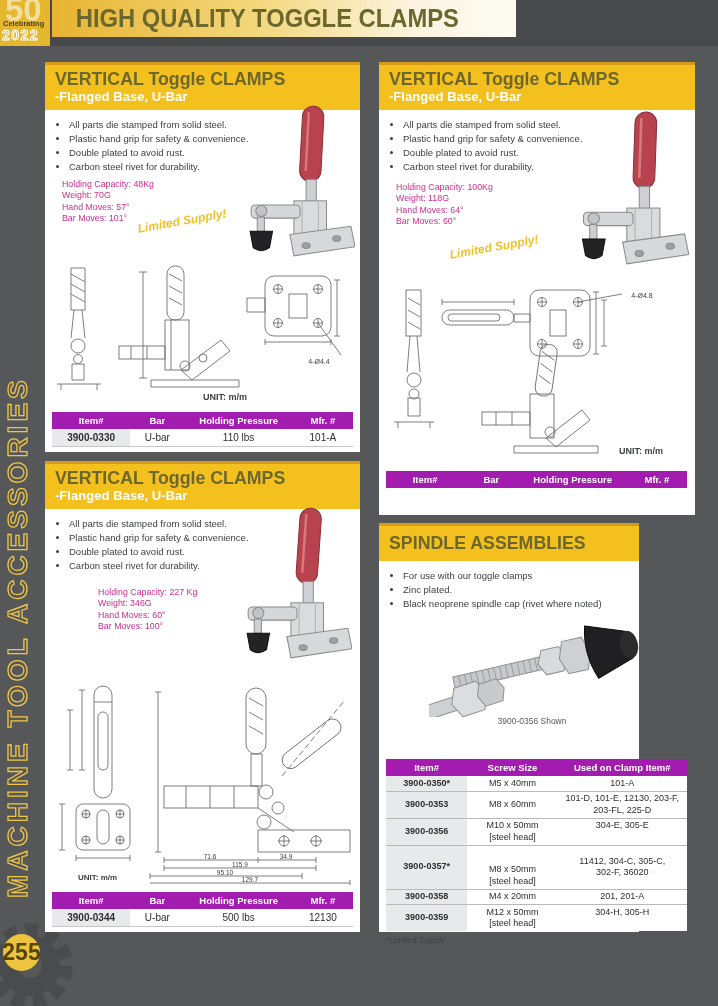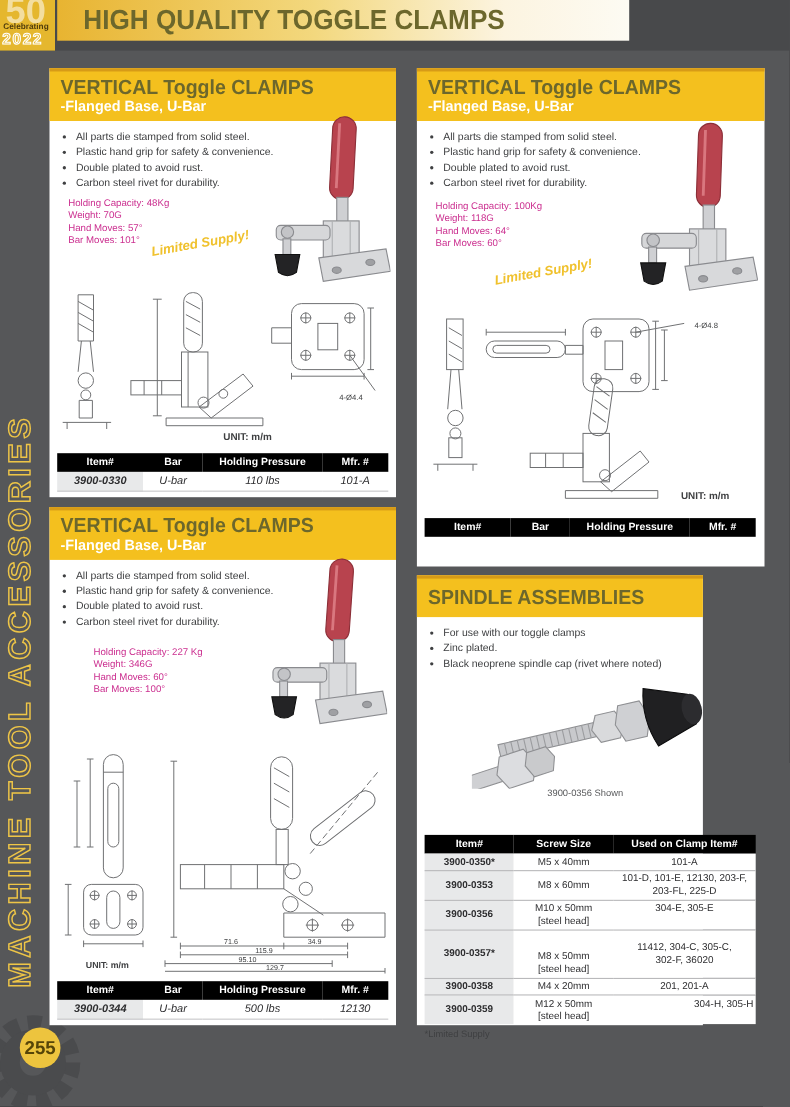--- a/index.html
+++ b/index.html
@@ -1,51 +1,51 @@
 <!DOCTYPE html>
 <html><head>
 <meta charset="utf-8">
 <style>
   html,body{margin:0;padding:0;background:#3a3a3c;}
   .page{position:relative;width:718px;height:1006px;background:#565759;overflow:hidden;
         font-family:"Liberation Sans",sans-serif;}
   .topstrip{position:absolute;left:0;top:0;width:718px;height:46px;background:#48494b;}
-  .headerbar{position:absolute;left:52px;top:0;width:520px;height:37px;
+  .headerbar{position:absolute;left:52px;top:0;width:464px;height:37px;
              background:linear-gradient(90deg,#e8b431 0%,#f3d87e 45%,#fcf4e0 78%,#fdfbf3 100%);
              display:flex;align-items:center;}
   .header-title{font-size:25px;font-weight:bold;color:#6c672c;padding-left:25px;
                 transform:scaleX(.95);transform-origin:left center;white-space:nowrap;}
   .logo{position:absolute;left:0;top:0;width:50px;height:46px;background:#e5b72e;overflow:hidden;}
   .logo-50{position:absolute;left:5px;top:-9px;font-size:33px;font-weight:bold;color:rgba(255,255,255,.55);}
   .logo-celebrating{position:absolute;left:3px;top:19px;font-size:7.5px;font-weight:bold;color:#4f3c0c;}
   .logo-year{position:absolute;left:2px;top:27px;font-size:14px;font-weight:bold;letter-spacing:1.5px;
              color:transparent;-webkit-text-stroke:1px #fff;}
   .sidebar-label{position:absolute;left:2px;top:386px;height:512px;
                  writing-mode:vertical-rl;transform:rotate(180deg);
                  font-size:28px;font-weight:bold;letter-spacing:4px;white-space:nowrap;
                  color:transparent;-webkit-text-stroke:1.3px #eec547;}
   .gear{position:absolute;left:-26px;top:910px;}
-  .page-badge{position:absolute;left:18px;top:934px;width:37px;height:37px;border-radius:50%;
+  .page-badge{position:absolute;left:3px;top:934px;width:37px;height:37px;border-radius:50%;
               background:#edc43e;display:flex;align-items:center;justify-content:center;
-              font-size:17px;font-weight:bold;color:#564508;}
+              font-size:23px;font-weight:bold;color:#564508;}
   .panel{position:absolute;background:#fff;}
   .panel-head{background:#f4c01e;border-top:3px solid #d79b17;padding:3px 10px 6px 10px;}
   .panel-title{font-size:18.5px;font-weight:bold;color:#6c672c;transform:scaleX(.96);transform-origin:left center;white-space:nowrap;}
   .panel-sub{font-size:13.5px;font-weight:bold;color:#ffffff;margin-top:-1px;transform:scaleX(.97);transform-origin:left center;}
   .bullets{margin:9px 0 0 6px;padding-left:18px;font-size:9.5px;color:#3f4042;max-width:225px;}
   .bullets li{margin-bottom:3px;}
   .specs{position:absolute;font-size:8.8px;font-weight:normal;color:#cb2e8f;line-height:11.3px;}
   .limited{position:absolute;transform:rotate(-10deg);font-size:12px;font-weight:bold;
            font-style:italic;color:#f0c12c;white-space:nowrap;}
   .photo{position:absolute;}
   .drawing{position:absolute;}
   .tbl-wrap{position:absolute;}
   table{border-collapse:collapse;width:100%;table-layout:fixed;}
-  th{background:#000000;color:#fff;font-size:9.5px;font-weight:bold;padding:3px 2px;text-align:center;}
-  .ctable td{font-size:10px;color:#2e2e30;text-align:center;padding:3px 2px;border-bottom:1.5px solid #c7c7c9;background:#fff;font-style:italic;}
+  th{background:#a21caf;color:#fff;font-size:9.5px;font-weight:bold;padding:3px 2px;text-align:center;}
+  .ctable td{font-size:10px;color:#2e2e30;text-align:center;padding:3px 2px;border-bottom:1.5px solid #c7c7c9;background:#fff;}
   .ctable td.item, .stable td.item{background:#e8e9ea;font-weight:bold;}
   .stable td{font-size:9px;color:#2e2e30;text-align:center;padding:1.5px 2px;border-top:1.5px solid #b9b9bb;background:#fff;line-height:11.5px;}
   .stable tr.first td{border-top:none;}
   .caption{position:absolute;font-size:8.5px;color:#58595b;}
   .footnote{font-size:8.5px;color:#3f4042;margin-top:4px;}
   .tech{stroke:#6e6f71;fill:none;stroke-width:.9;}
   .tech-label{fill:#3f4042;font-weight:bold;font-size:9px;font-family:"Liberation Sans",sans-serif;}
   .callout-label{fill:#3f4042;font-size:7px;font-family:"Liberation Sans",sans-serif;}
   .dim-label{fill:#3f4042;font-size:6.5px;font-family:"Liberation Sans",sans-serif;}
 </style>
@@ -275,21 +275,21 @@
     <div class="panel-head">
       <div class="panel-title">VERTICAL Toggle CLAMPS</div>
       <div class="panel-sub">-Flanged Base, U-Bar</div>
     </div>
     <ul class="bullets">
       <li>All parts die stamped from solid steel.</li>
       <li>Plastic hand grip for safety &amp; convenience.</li>
       <li>Double plated to avoid rust.</li>
       <li>Carbon steel rivet for durability.</li>
     </ul>
-    <div class="specs" style="left:40px;top:126px;">
+    <div class="specs" style="left:53px;top:126px;">
       <div>Holding Capacity: 227 Kg</div>
       <div>Weight: 346G</div>
       <div>Hand Moves: 60°</div>
       <div>Bar Moves: 100°</div>
     </div>
     <div class="photo" style="left:195px;top:44px;width:112px;height:160px;">
       <svg width="112" height="160" viewBox="0 0 110 155">
         <g stroke-width="1">
           <rect x="57" y="2" width="21" height="74" rx="10.5" fill="#b8434e" stroke="#8c2f38" transform="rotate(4 67 39)"></rect>
           <path d="M63 8 v58" stroke="#d9777f" stroke-width="2.5" fill="none" transform="rotate(4 67 39)"></path>
@@ -458,21 +458,21 @@
           <td class="item">3900-0358</td>
           <td>M4 x 20mm</td>
           <td>201, 201-A</td>
         </tr>
         <tr>
           <td class="item">3900-0359</td>
           <td>
                 <span style="display:block;">M12 x 50mm</span>
                 <span style="display:block;">[steel head]</span>
               </td>
-          <td style="vertical-align:top;text-align:right;">304-H, 305-H</td>
+          <td style="vertical-align:top;">304-H, 305-H</td>
         </tr>
       </tbody>
         </table>
       <div class="footnote">*Limited Supply</div>
     </div>
   </div>
 
 </div>
 
 </body></html>

